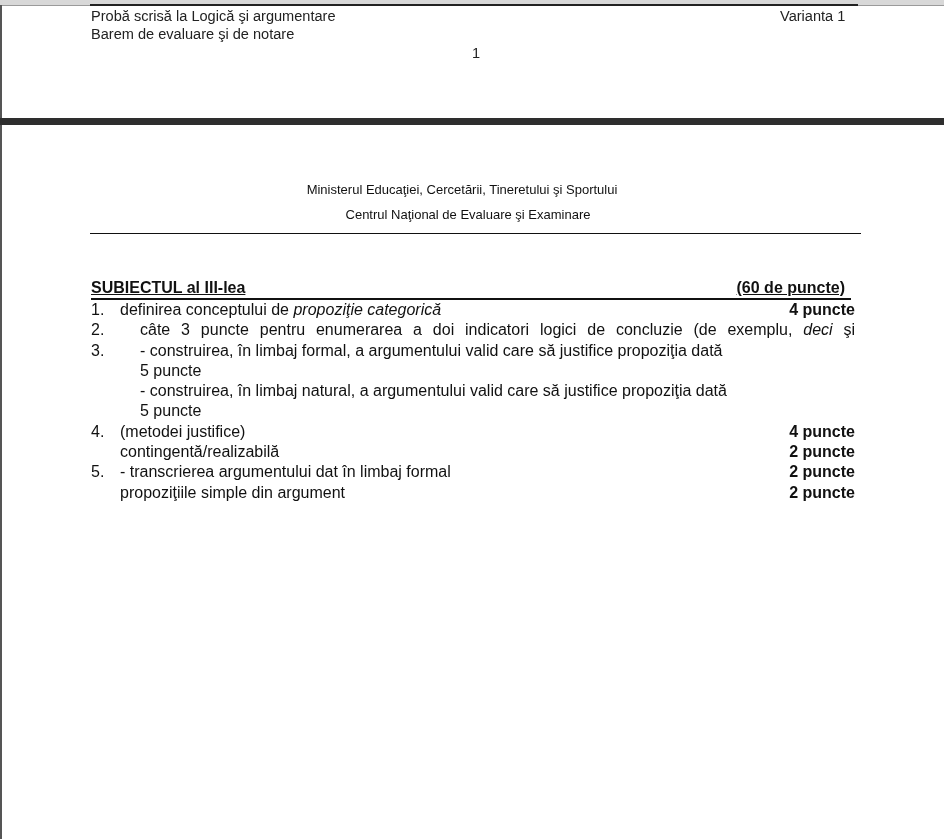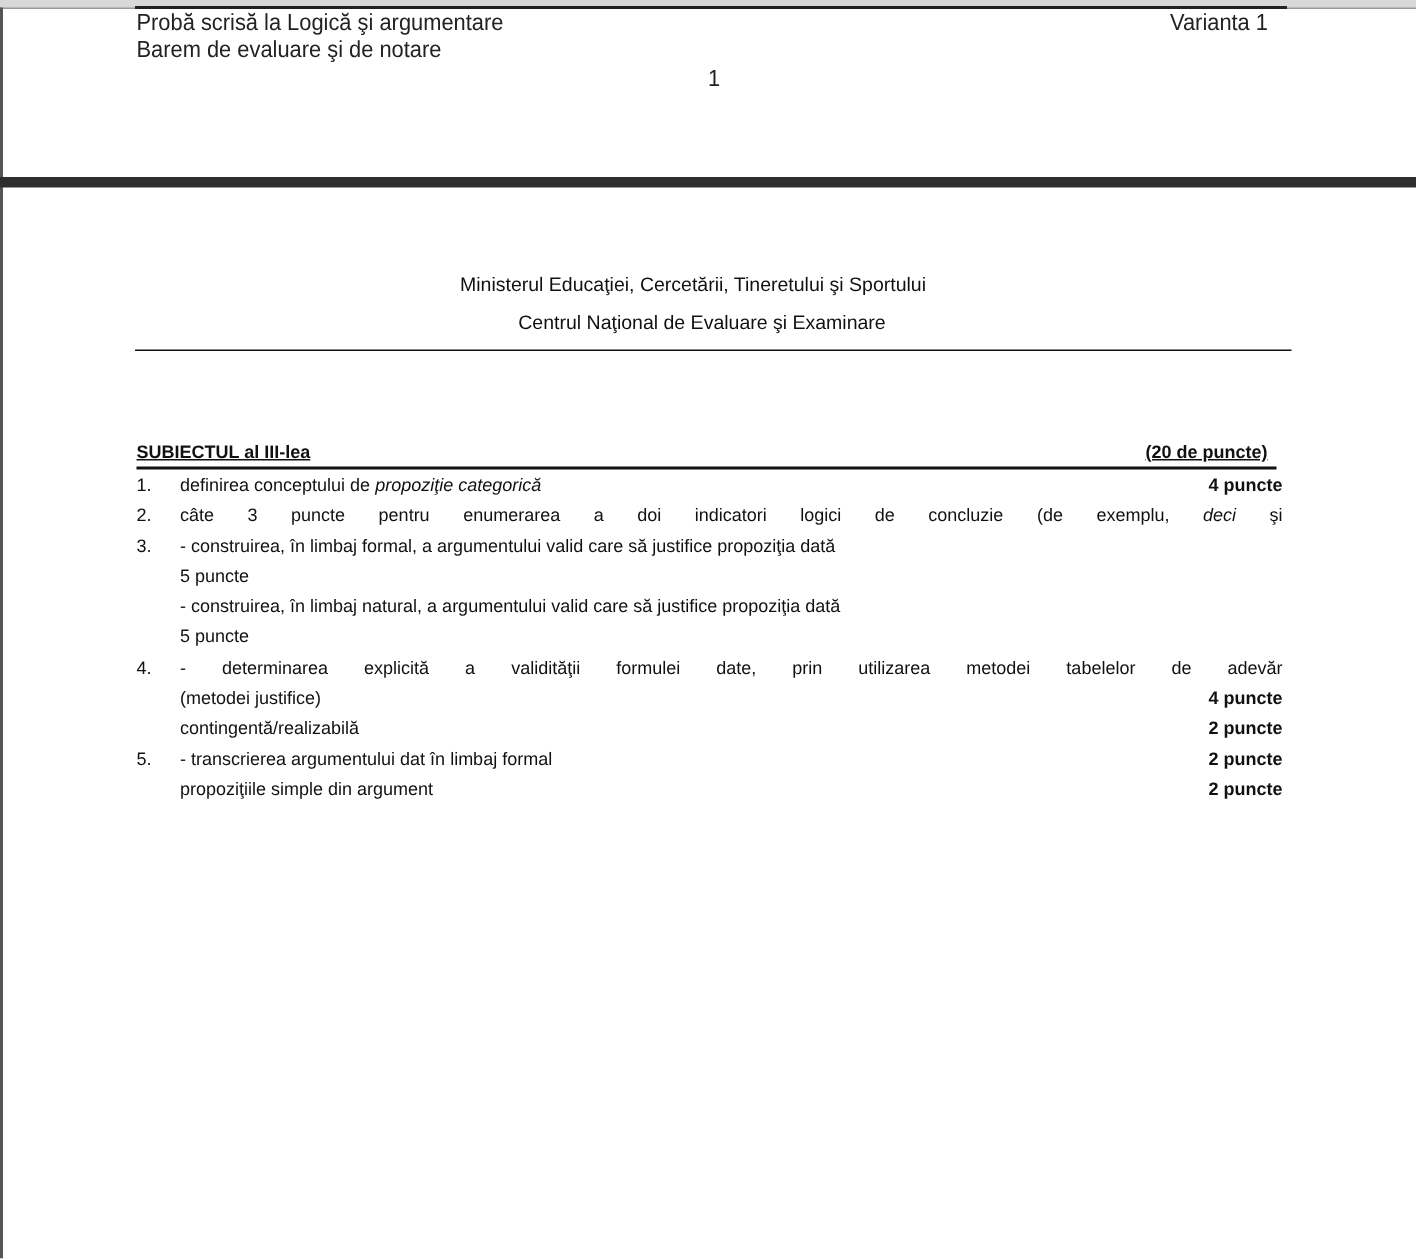--- a/index.html
+++ b/index.html
@@ -14,28 +14,28 @@
   #hdr-title { left:91px; top:7px; }
   #hdr-sub { left:91px; top:25px; }
   #hdr-var { left:780px; top:7px; }
   #hdr-page { left:472px; top:44px; }
 
   .inst { position:absolute; left:0; width:944px; text-align:center; font-size:13px; color:#111; }
   #inst-1 { top:182px; left:-10px; }
   #inst-2 { top:207px; left:-4px; }
   .inst-rule { position:absolute; left:90px; top:233px; width:771px; height:1px; background:#111; }
 
-  .content { position:absolute; left:91px; top:291px; width:767px; font-size:12px; line-height:20.3px; color:#111; }
+  .content { position:absolute; left:91px; top:278px; width:767px; font-size:16px; line-height:20.3px; color:#111; }
   .subj { display:flex; justify-content:space-between; font-weight:bold; border-bottom:2px solid #111; width:760px; height:20px; }
   .subj .t { text-decoration:underline; }
   .subj .p { text-decoration:underline; margin-right:6px; }
   .item { display:flex; }
   .num { width:29px; flex:none; }
   .body { flex:1; text-align:justify; padding-right:3px; }
-  .line { display:block; }
+  .line { display:block;margin-left:20px; }
   .right { text-align:left; font-weight:normal; padding-right:2px; }
   .row { display:flex; justify-content:space-between; }
   .bold { font-weight:bold; }
   i { font-style:italic; }
   .just { text-align:justify; text-align-last:justify; }
 </style>
 </head>
 <body>
 
 <div class="top-bar"></div>
@@ -49,21 +49,21 @@
 
 <div class="page-break"></div>
 
 <div id="inst-1" class="inst">Ministerul Educaţiei, Cercetării, Tineretului şi Sportului</div>
 <div id="inst-2" class="inst">Centrul Naţional de Evaluare şi Examinare</div>
 <div class="inst-rule"></div>
 
 <div class="content">
   <div class="subj">
     <span class="t">SUBIECTUL al III-lea</span>
-    <span class="p">(20 de puncte)</span>
+    <span class="p">(60 de puncte)</span>
   </div>
 
   <div class="item">
     <span class="num">1.</span>
     <div class="body row">
       <span><span>definirea conceptului de </span><i>propoziţie categorică</i></span>
       <span class="bold">4 puncte</span>
     </div>
   </div>
 
@@ -80,21 +80,20 @@
       <span class="line">- construirea, în limbaj formal, a argumentului valid care să justifice propoziţia dată</span>
       <span class="line right">5 puncte</span>
       <span class="line">- construirea, în limbaj natural, a argumentului valid care să justifice propoziţia dată</span>
       <span class="line right">5 puncte</span>
     </div>
   </div>
 
   <div class="item">
     <span class="num">4.</span>
     <div class="body">
-      <span class="line just">- determinarea explicită a validităţii formulei date, prin utilizarea metodei tabelelor de adevăr</span>
       <div class="row">
         <span>(metodei justifice)</span>
         <span class="bold">4 puncte</span>
       </div>
       <div class="row">
         <span>contingentă/realizabilă</span>
         <span class="bold">2 puncte</span>
       </div>
     </div>
   </div>

